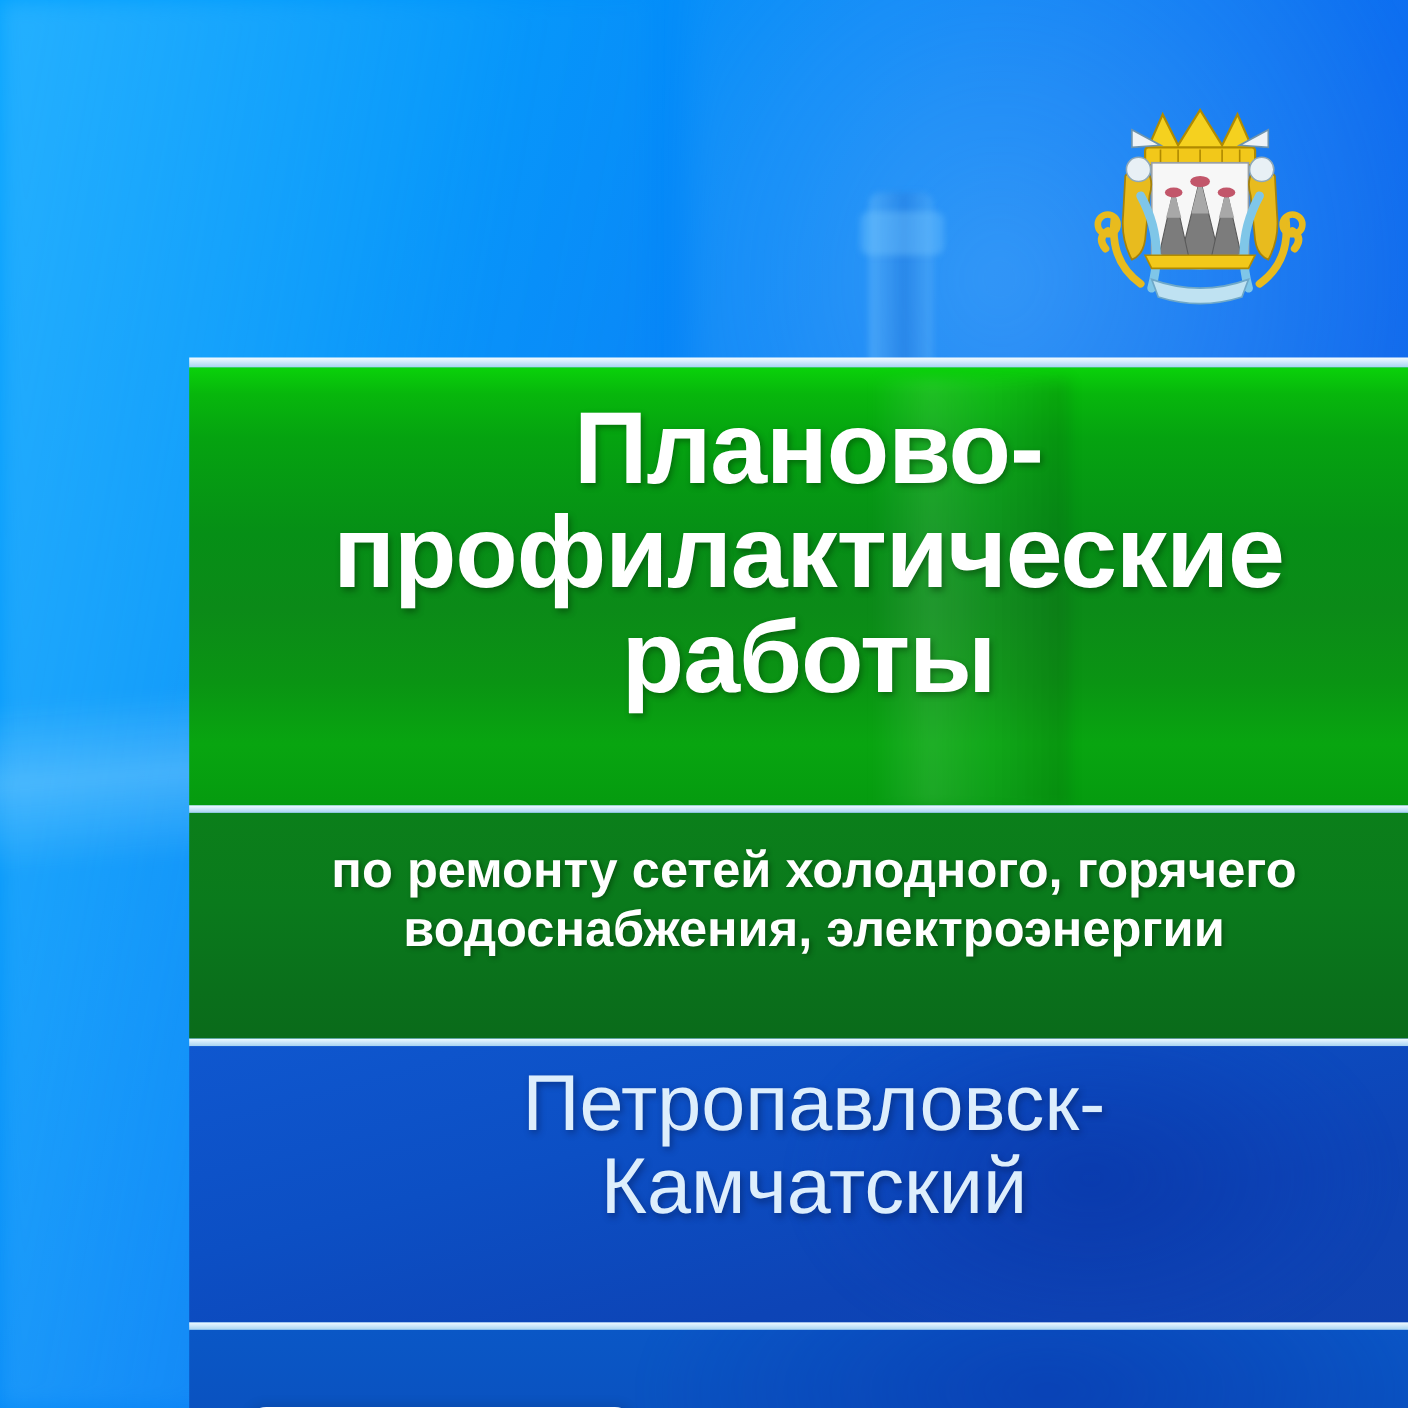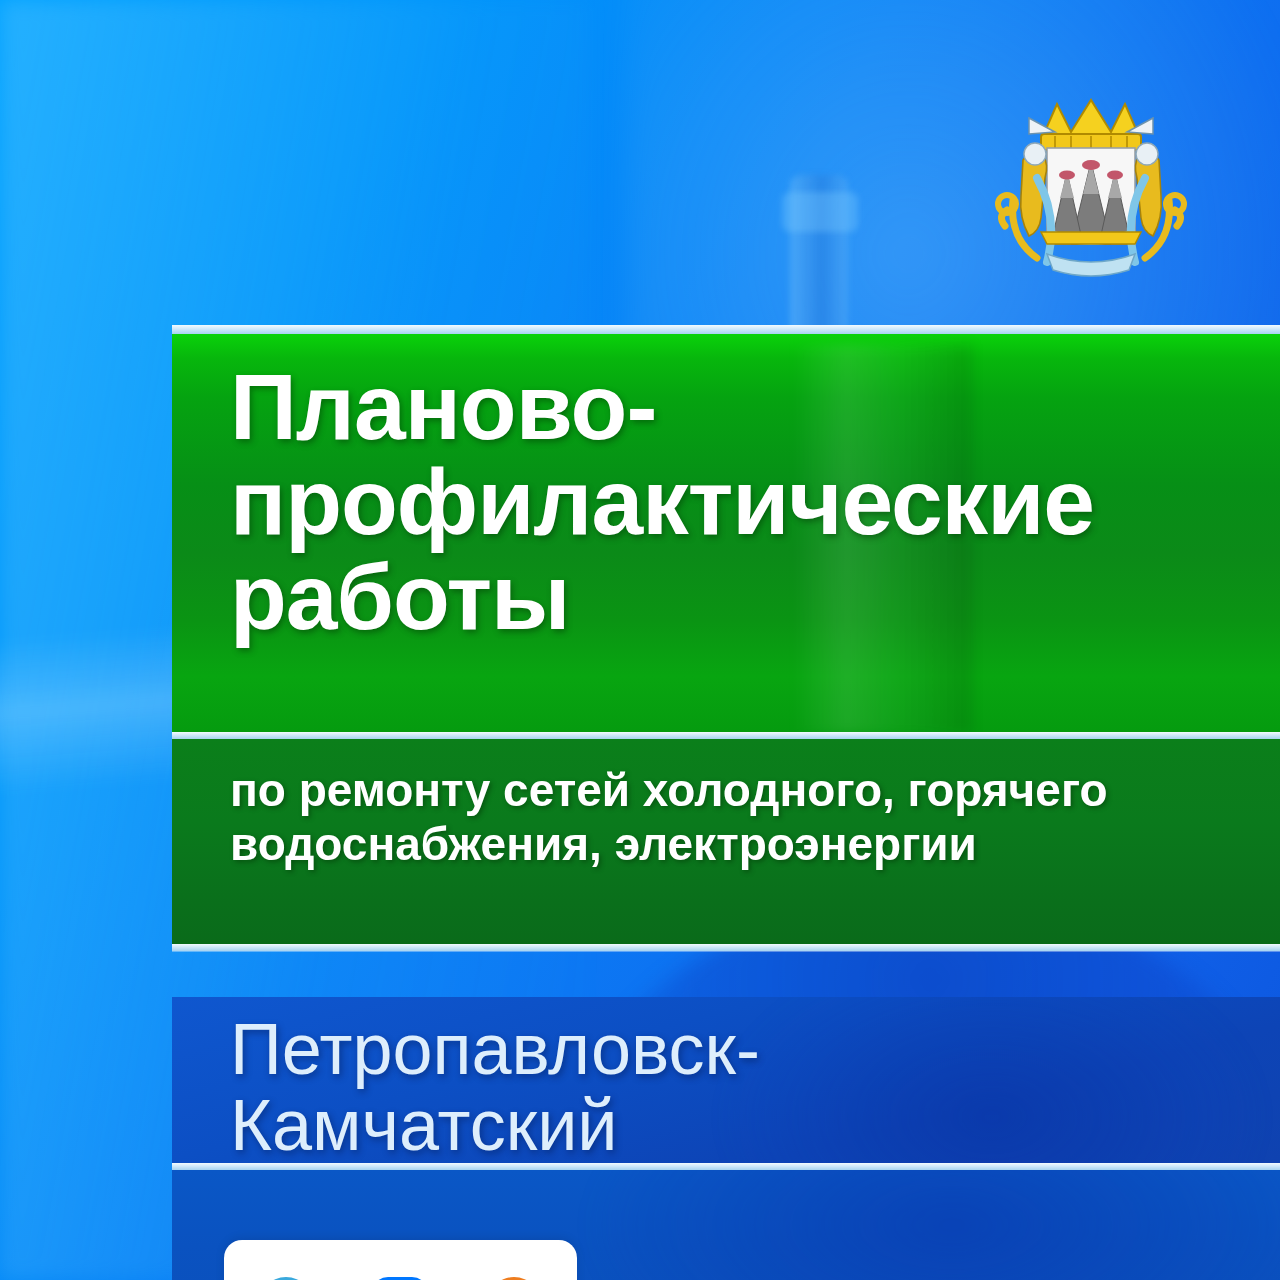--- a/index.html
+++ b/index.html
@@ -118,20 +118,21 @@
     height: 212px;
   }
 
   
   .panel-stack {
     position: absolute;
     left: 172px;
     top: 325px;
     right: 0;
     bottom: 0;
+    text-align: center;
   }
   .hr-light {
     height: 9px;
     background: linear-gradient(180deg, #f2fbff 0%, #cfe9fb 45%, #a7d3f0 100%);
     box-shadow: 0 1px 0 rgba(255,255,255,0.35);
   }
   .hr-light.thin { height: 7px; }
 
   .panel-green-main {
     position: relative;
@@ -161,24 +162,23 @@
 
   .panel-green-sub {
     position: relative;
     height: 205px;
     background: linear-gradient(180deg, #0b7f1a 0%, #0a7a1c 40%, #0a6f1b 80%, #0a6b1a 100%);
     overflow: hidden;
   }
 
   .panel-blue {
     position: relative;
-    height: 166px;
+    height: 251px;
     background: linear-gradient(165deg, #0f57cf 0%, #0c4fc4 35%, #0d44b6 70%, #0f42b0 100%);
     overflow: hidden;
-    margin-top: 46px;
   }
   .panel-blue::after {
     content: "";
     position: absolute;
     left: 560px; top: -40px;
     width: 520px; height: 320px;
     border-radius: 50%;
     background: radial-gradient(ellipse at 50% 50%, rgba(8,46,160,0.45) 0%, rgba(10,60,185,0.12) 60%, rgba(0,0,0,0) 80%);
     filter: blur(12px);
     pointer-events: none;

